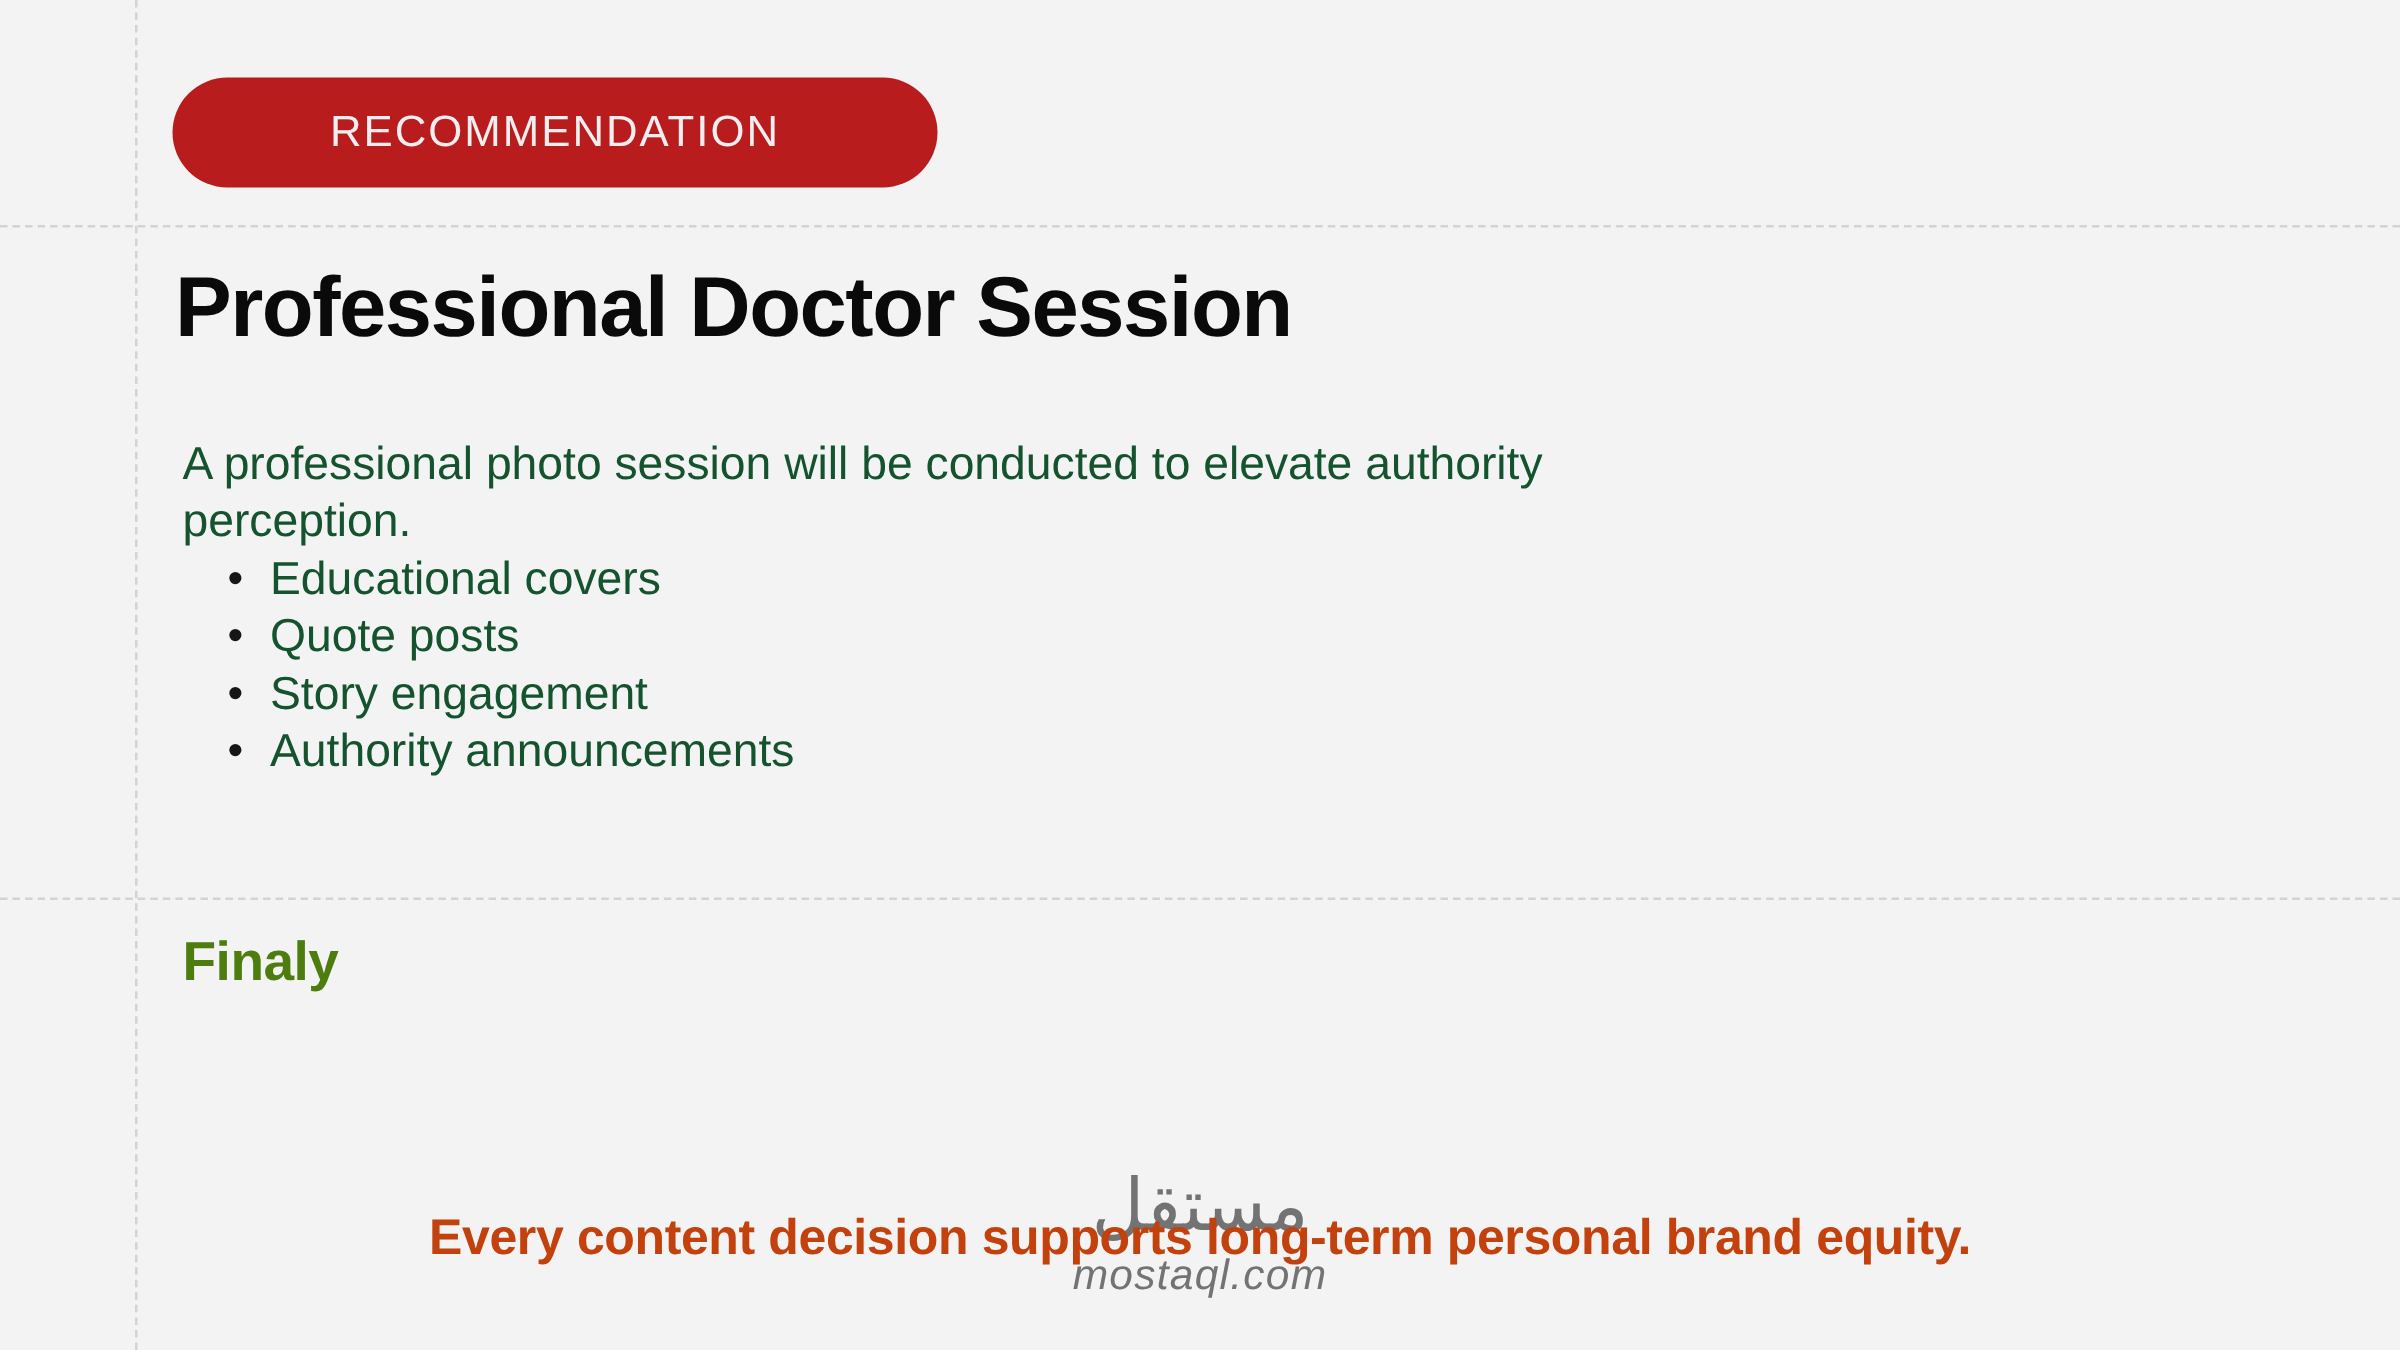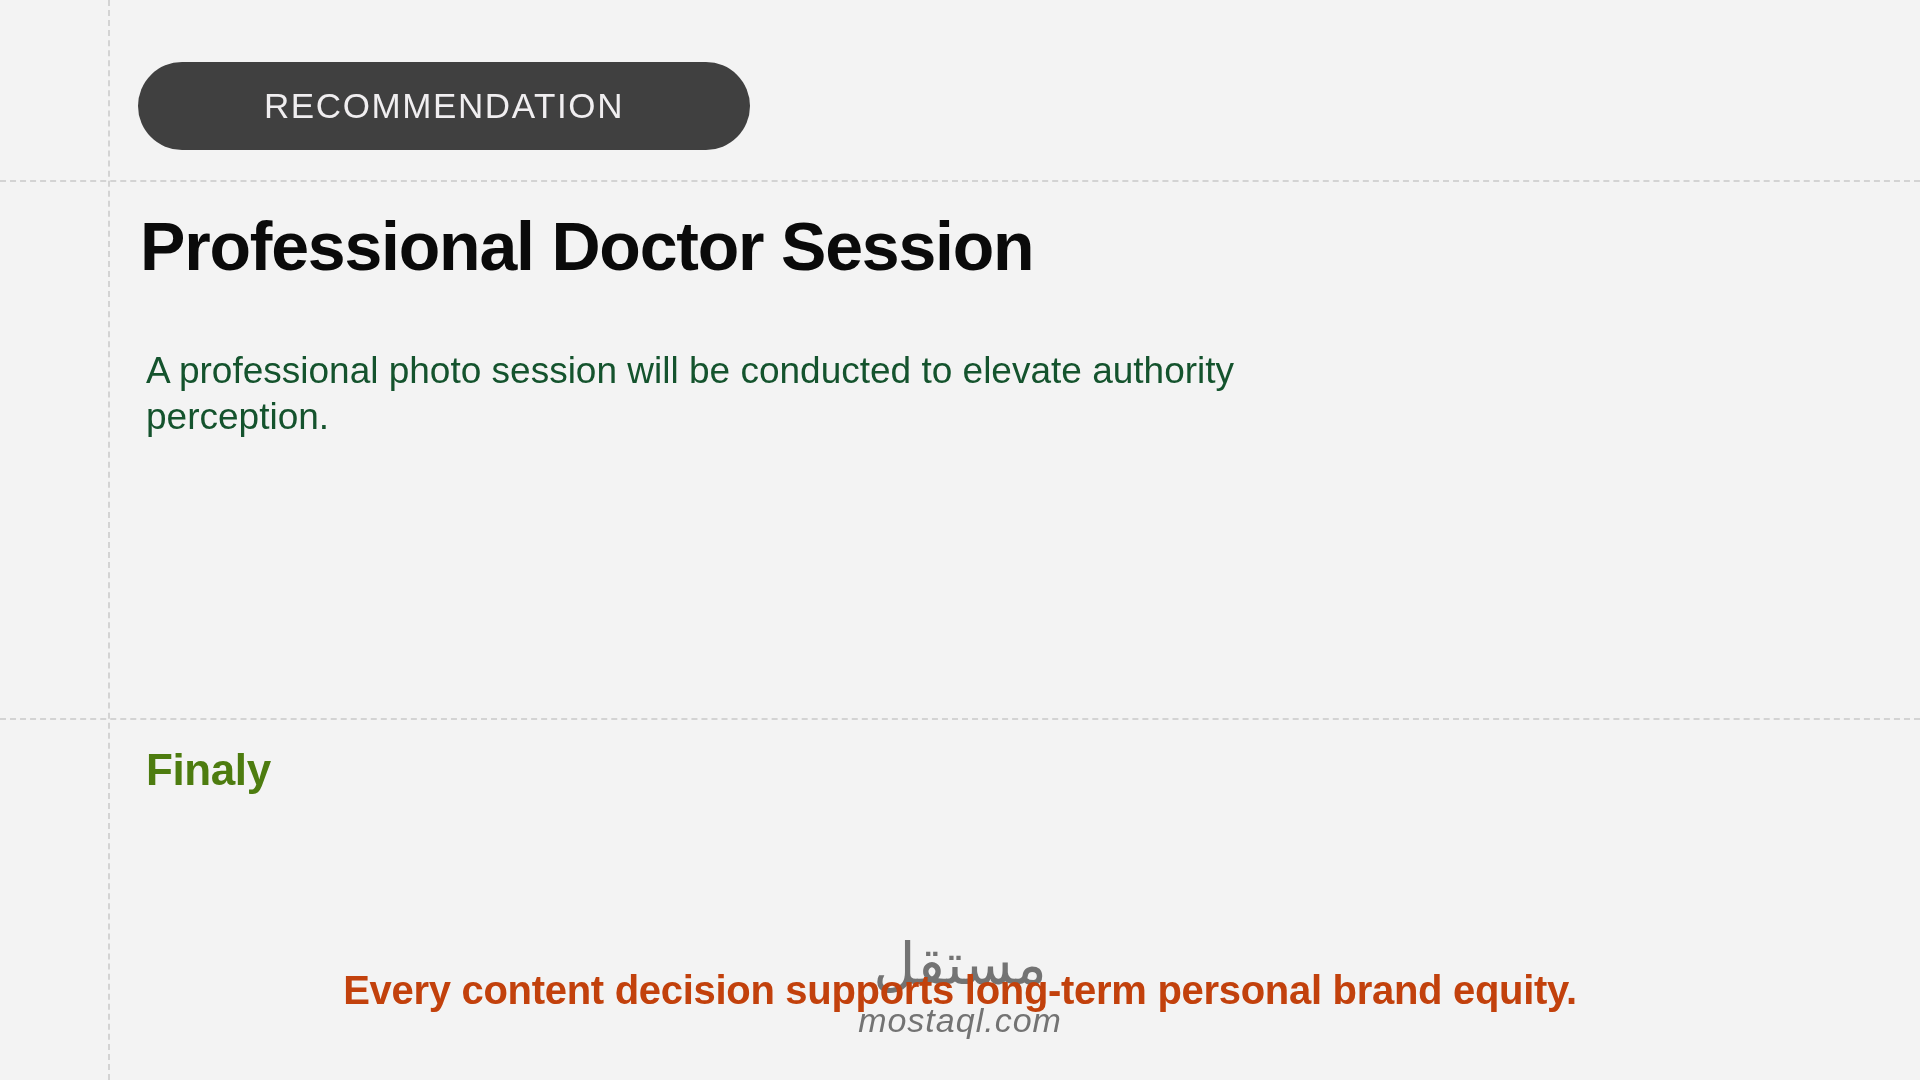--- a/index.html
+++ b/index.html
@@ -51,21 +51,21 @@
     top: 62px;
   }
   .badge {
     display: inline-flex;
     align-items: center;
     justify-content: center;
     min-width: 612px;
     height: 88px;
     padding: 12px 40px;
     box-sizing: border-box;
-    background: #404040;
+    background: #b91c1c;
     color: #f0eef0;
     border-radius: 48px;
     font-size: 35px;
     font-weight: 400;
     letter-spacing: 1.6px;
     font-family: "Liberation Sans", sans-serif;
     user-select: none;
   }
 
   
@@ -208,20 +208,26 @@
   <div class="content-layer">
 
     <div class="badge-wrap">
       <div class="badge">RECOMMENDATION</div>
     </div>
 
     <h1 class="title">Professional Doctor Session</h1>
 
     <div class="body-copy">
       <p>A professional photo session will be conducted to elevate authority perception.</p>
+      <ul class="bullet-list">
+        <li>Educational covers</li>
+        <li>Quote posts</li>
+        <li>Story engagement</li>
+        <li>Authority announcements</li>
+      </ul>
     </div>
 
     <h2 class="finaly-heading">Finaly</h2>
 
     <div class="goal-block">
     </div>
 
     <p class="closing-line">Every content decision supports long-term personal brand equity.</p>
 
   </div>

